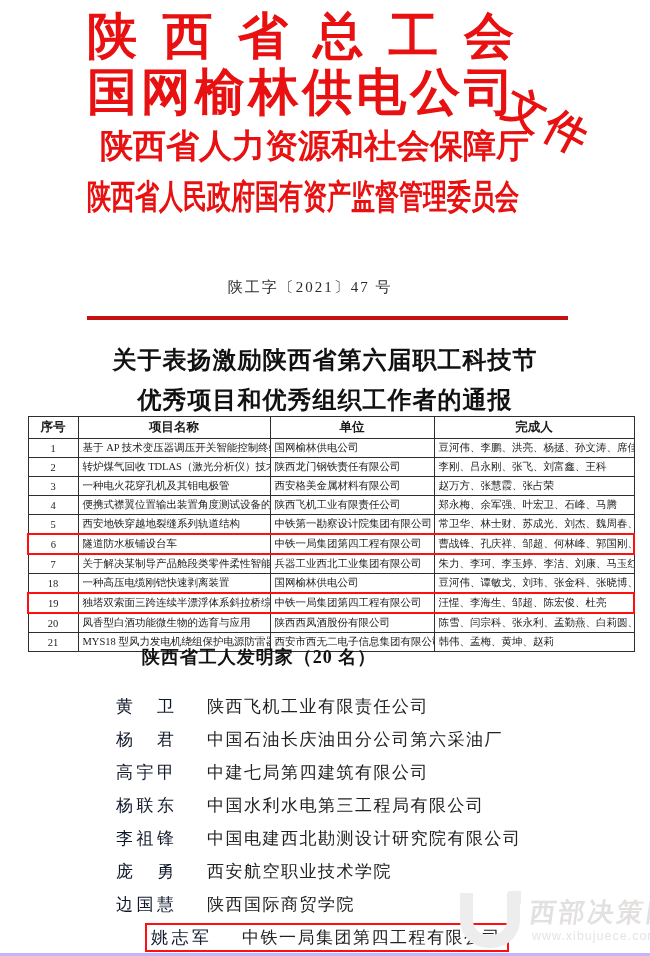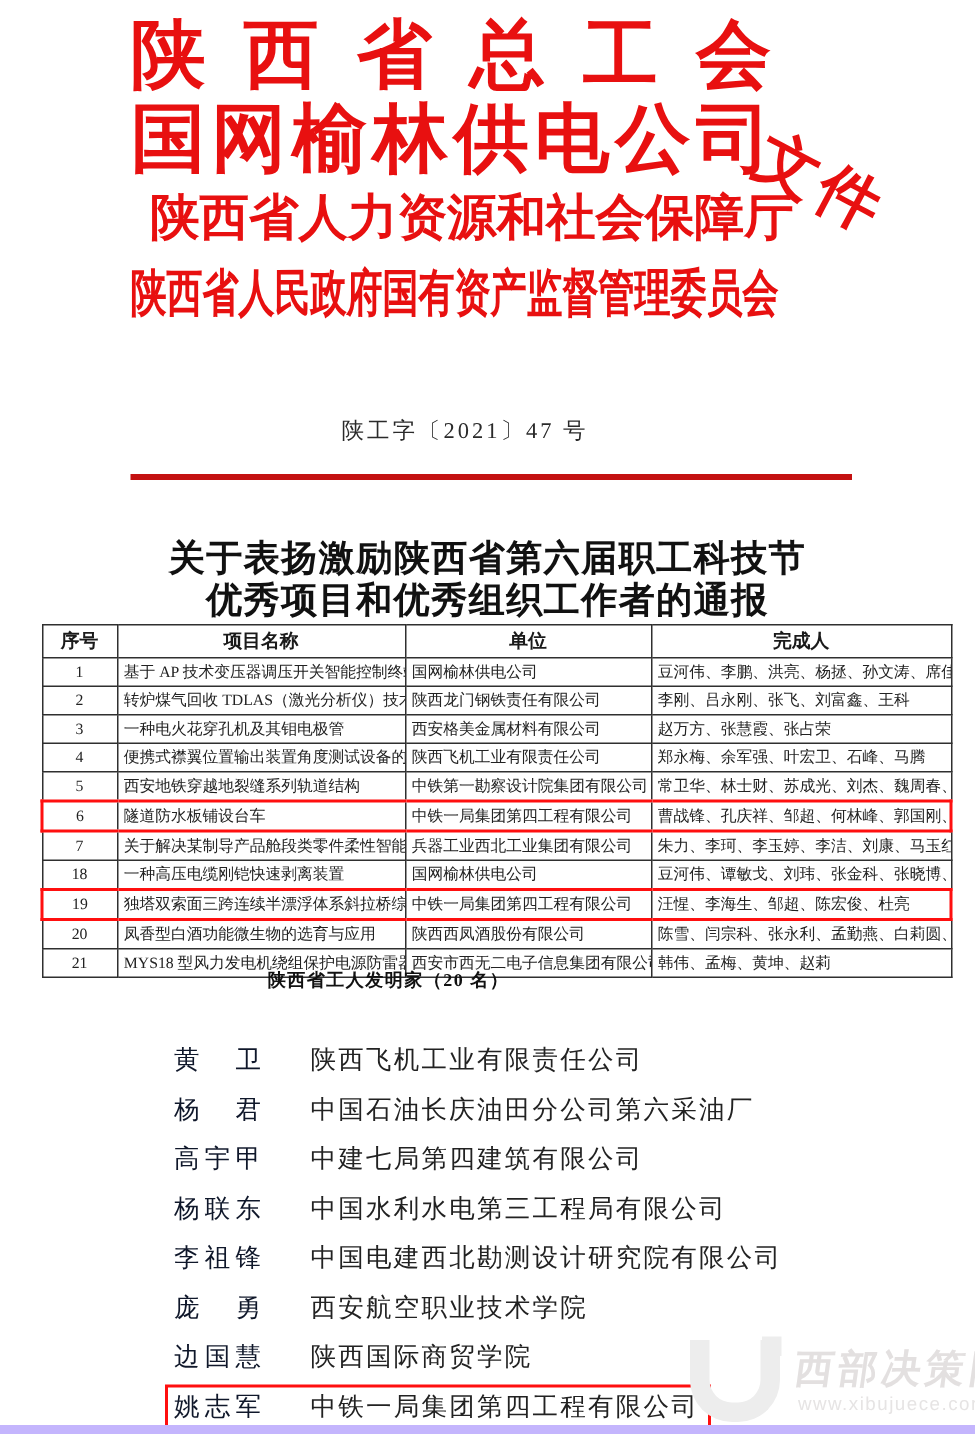--- a/index.html
+++ b/index.html
@@ -1,19 +1,19 @@
 <!DOCTYPE html>
 <html><head>
 <meta charset="utf-8">
 <style>
   html,body{margin:0;padding:0;background:#ffffff;}
   .page{
     position:relative;width:650px;height:956px;background:#ffffff;
     font-family:"Liberation Serif","DejaVu Serif",serif;color:#1f1f1f;
-    overflow:hidden;border-bottom:6px solid #c4b5fd;box-sizing:border-box;
+    overflow:hidden;border-bottom:3px solid #c4b5fd;box-sizing:border-box;
   }
   
   .hline{
     position:absolute;left:87px;width:427px;color:#e81010;font-weight:bold;
     text-align:justify;text-align-last:justify;white-space:nowrap;
   }
   .hl1{top:10px;font-size:50px;line-height:52px;}
   .hl2{top:66px;font-size:50px;line-height:52px;}
   .hl3{top:126px;font-size:33px;line-height:40px;margin-left:13px;}
   .hl4{top:176px;font-size:24px;line-height:30px;transform:scaleY(1.4);transform-origin:top left;}
@@ -21,41 +21,41 @@
     position:absolute;left:520px;top:76px;color:#e81010;font-weight:bold;
     font-size:42px;letter-spacing:4px;transform:rotate(28deg);transform-origin:left top;
     white-space:nowrap;
   }
   
   .docnum{position:absolute;top:278px;left:0;width:590px;text-align:center;
     font-size:15px;letter-spacing:2px;color:#2a2a2a;padding-left:30px;box-sizing:border-box;}
   .divider{position:absolute;left:87px;top:316px;width:481px;height:4px;background:#c41111;}
   .title{position:absolute;left:0;width:650px;text-align:center;font-weight:bold;
     color:#111;font-size:24px;letter-spacing:1px;}
-  .t1{top:356px;text-align:center;}
+  .t1{top:344px;text-align:center;}
   .t2{top:384px;}
   
   table.projects{position:absolute;top:416px;left:27px;width:606px;
     border-collapse:collapse;table-layout:fixed;}
   table.projects th{border:1px solid #2f2f2f;font-size:12.5px;font-weight:bold;
     height:21px;text-align:center;padding:0;color:#1a1a1a;}
   table.projects td{border:1px solid #2f2f2f;font-size:10.5px;height:16px;
     padding:1px 4px;white-space:nowrap;overflow:hidden;color:#222;}
   td.c-no{text-align:center;}
   td.c-project,td.c-unit,td.c-people{text-align:left;}
   tr.hl td{border-top:2.5px solid #ff0f0f;border-bottom:2.5px solid #ff0f0f;}
   tr.hl td:first-child{border-left:2.5px solid #ff0f0f;}
   tr.hl td:last-child{border-right:2.5px solid #ff0f0f;}
   
   .sec2-title{position:absolute;top:645px;left:0;width:518px;text-align:center;
-    font-size:12px;font-weight:bold;letter-spacing:1px;color:#111;}
+    font-size:18px;font-weight:bold;letter-spacing:1px;color:#111;}
   .entries{position:absolute;left:110px;top:692px;}
   .entry{display:flex;align-items:center;height:25px;margin-bottom:4px;
     border:2px solid transparent;width:max-content;padding:0 6px 0 4px;}
-  .entry.hl{border-color:#ff0f0f;}
+  .entry.hl{border-color:#ff0f0f;margin-left:35px;}
   .entry .nm{display:inline-block;width:58px;font-size:17px;color:#0f172a;
     text-align:justify;text-align-last:justify;white-space:nowrap;}
   .entry .org{display:inline-block;margin-left:33px;font-size:17px;color:#222;
     letter-spacing:1.5px;white-space:nowrap;}
   
   .watermark{position:absolute;left:450px;top:885px;width:200px;height:68px;}
   .wm-u{position:absolute;left:10px;top:8px;width:34px;height:42px;
     border:13px solid #ededed;border-top:none;border-radius:0 0 28px 28px;}
   .wm-dot{position:absolute;left:58px;top:6px;width:13px;height:13px;background:#ededed;}
   .wm-name{position:absolute;left:80px;top:10px;width:120px;font-size:26px;

